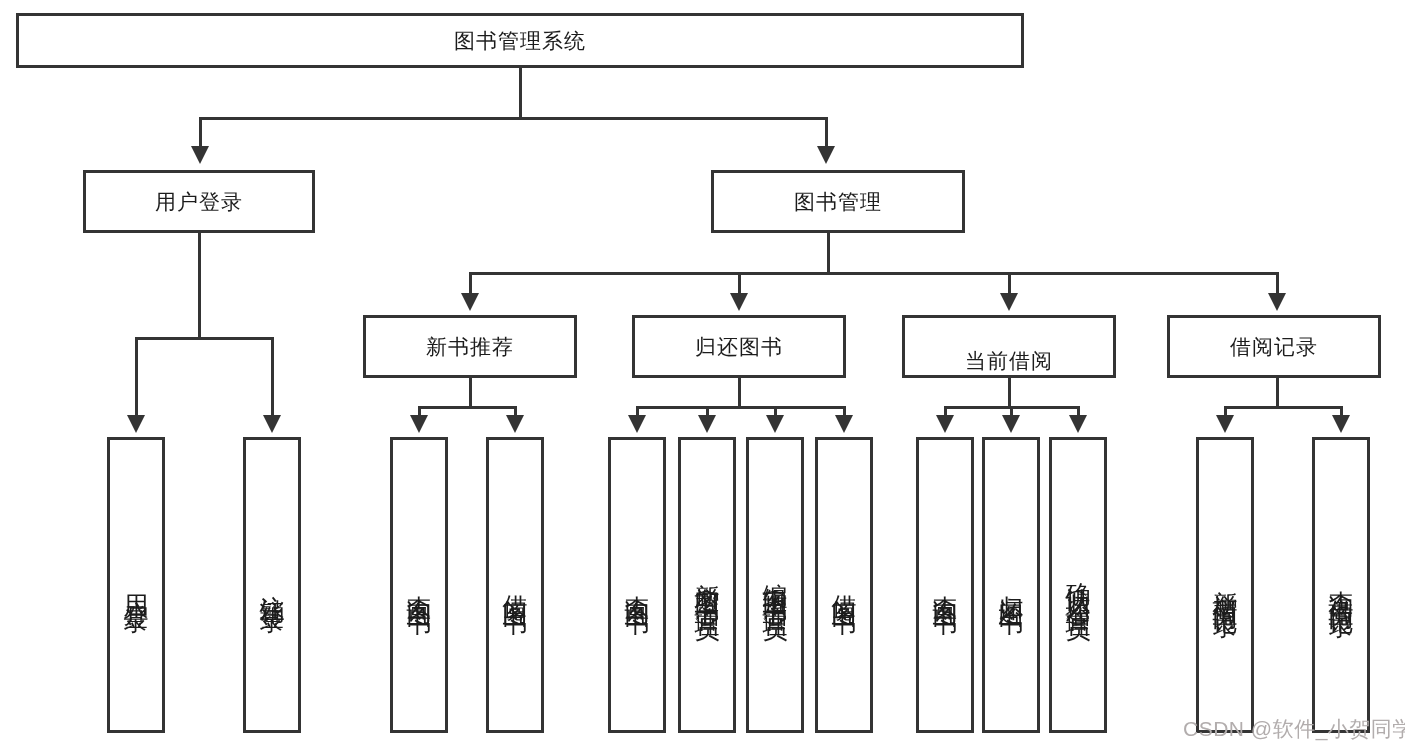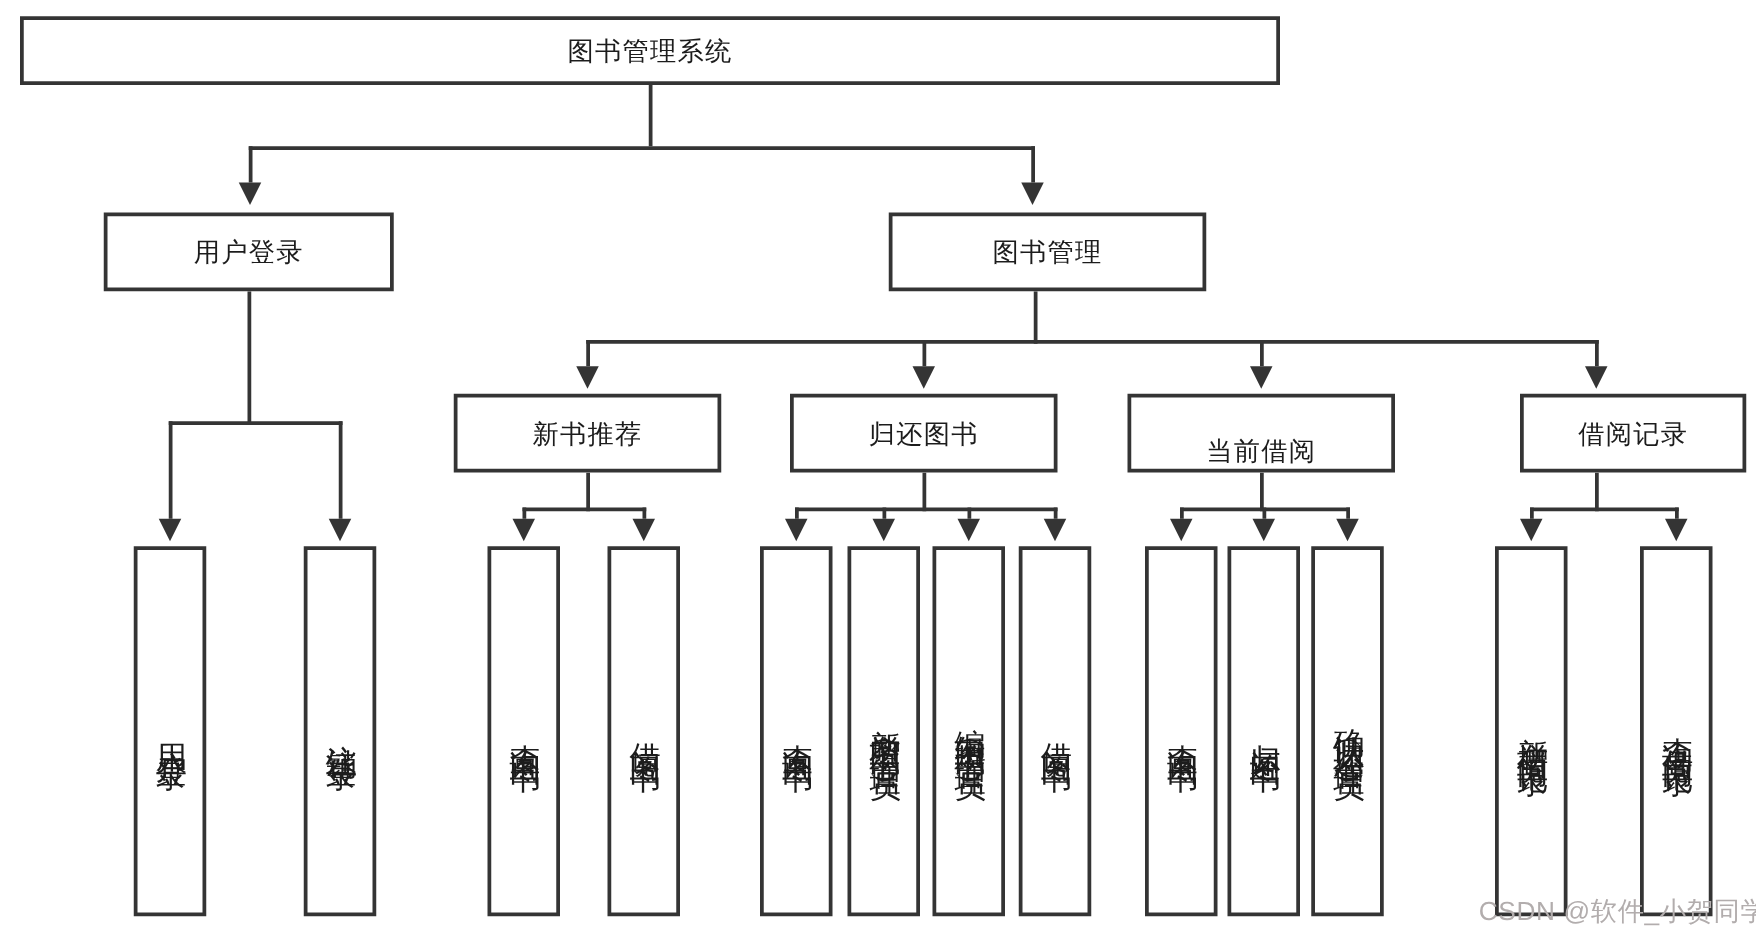--- a/index.html
+++ b/index.html
@@ -101,21 +101,21 @@
 
   <div class="box" style="left:363px;top:315px;width:214px;height:63px;">
     <span>新书推荐</span>
   </div>
   <div class="box" style="left:632px;top:315px;width:214px;height:63px;">
     <span>归还图书</span>
   </div>
   <div class="box" style="left:902px;top:315px;width:214px;height:63px;align-items:flex-end;">
     <span>当前借阅</span>
   </div>
-  <div class="box" style="left:1216px;top:315px;width:181px;height:63px;align-items:center;">
+  <div class="box" style="left:1167px;top:315px;width:214px;height:63px;align-items:center;">
     <span>借阅记录</span>
   </div>
 
   <div class="vl" style="left:468.5px;top:378px;height:31px;"></div>
   <div class="vl" style="left:737.5px;top:378px;height:31px;"></div>
   <div class="vl" style="left:1007.5px;top:378px;height:31px;"></div>
   <div class="vl" style="left:1275.5px;top:378px;height:31px;"></div>
 
   <div class="hl" style="left:417.5px;top:406px;width:99px;"></div>
   <div class="hl" style="left:635.5px;top:406px;width:210px;"></div>

